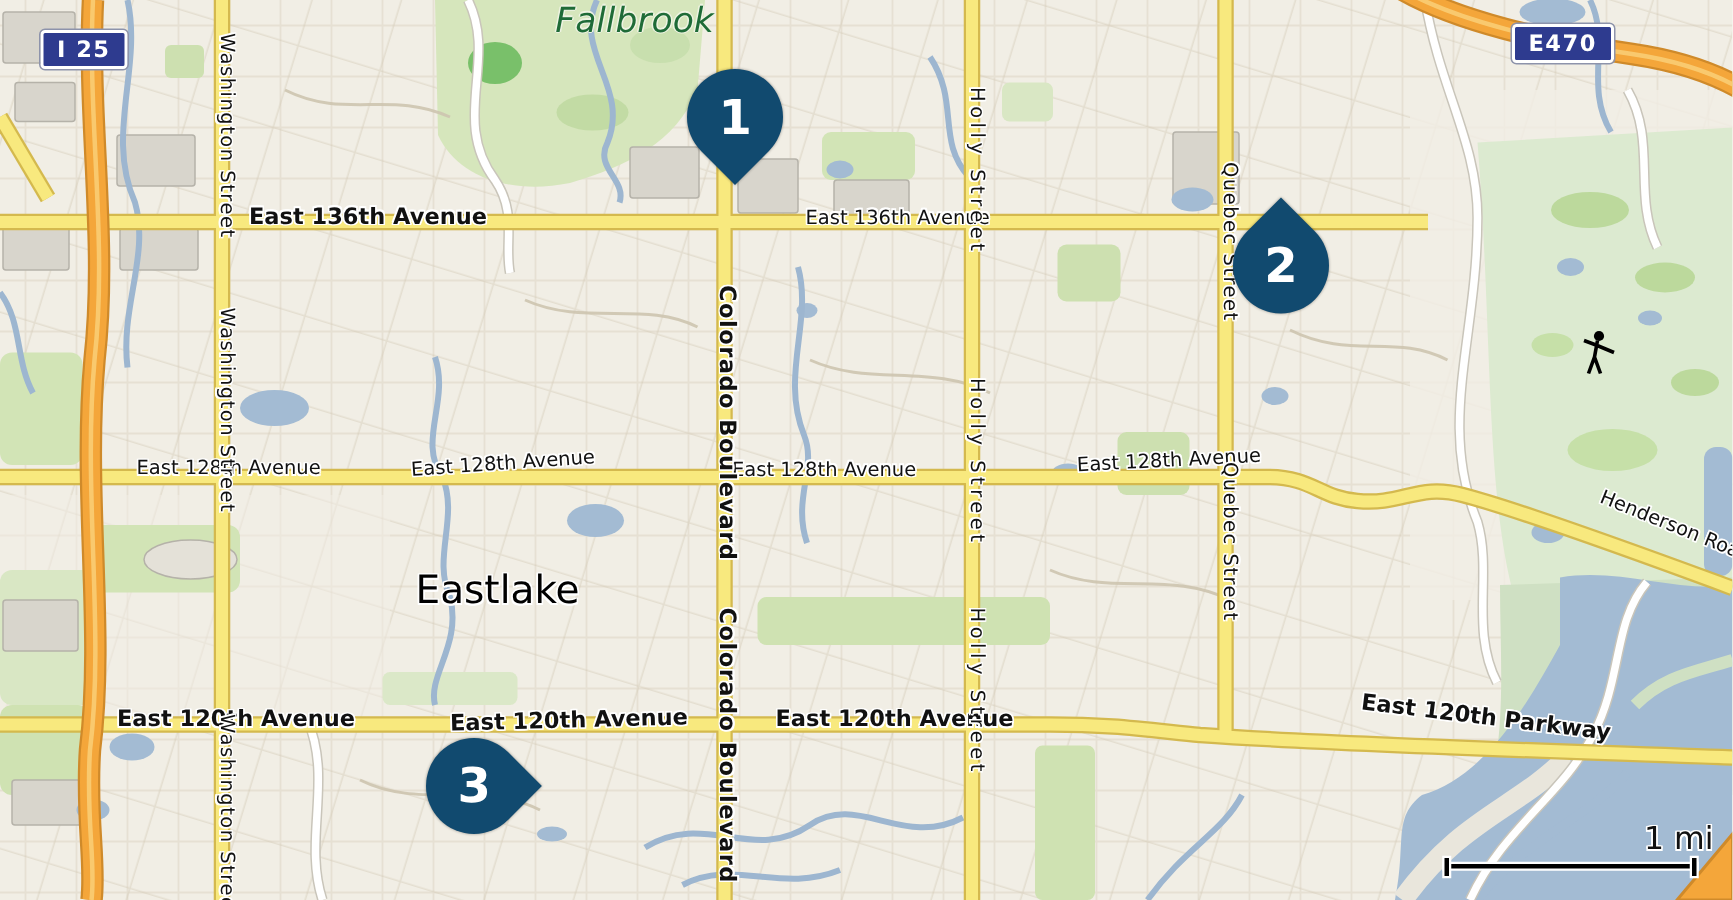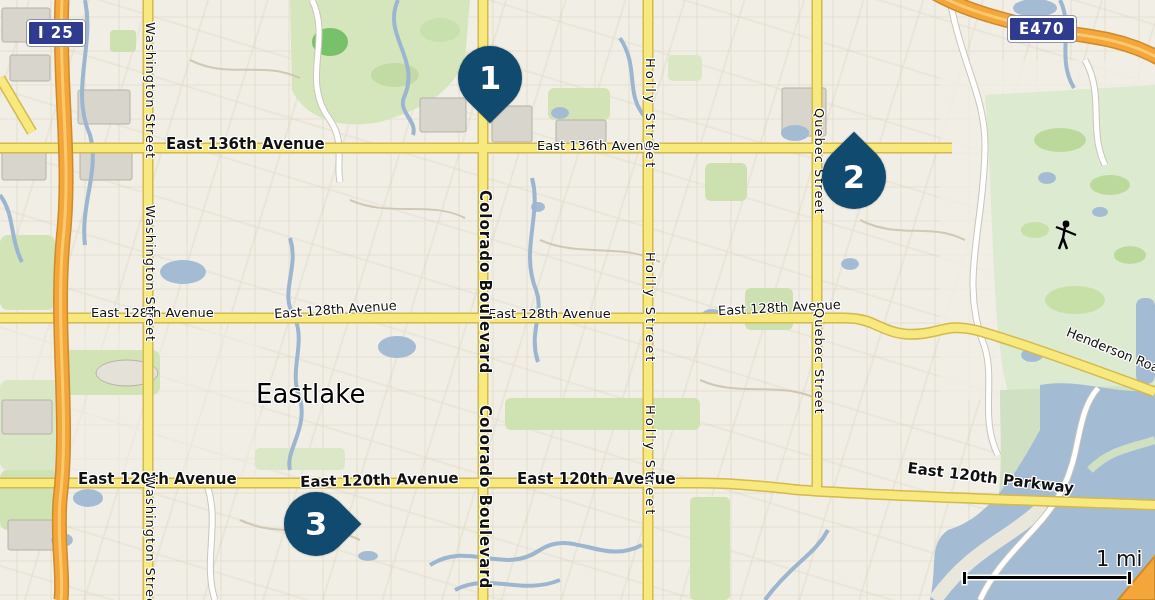--- a/index.html
+++ b/index.html
@@ -213,20 +213,21 @@
       <path d="M1118 600 L1155 556 L1155 600 Z" fill="#f4a63a" stroke="#cf8a2a" stroke-width="2"></path>
     </g>
 
     <g transform="translate(1062,222)">
       <circle cx="4" cy="2" r="3.4" fill="#000"></circle>
       <path d="M3 5 L1 16 M1 16 L-3 27 M1 16 L5 27 M2 8 L14 13 M2 8 L-6 5" stroke="#000" stroke-width="2.4" fill="none"></path>
     </g>
   </svg>
 
   <div class="lbl park-lbl" style="left:338px;top:2px;">
+    <div>Fallbrook</div>
   </div>
 
   <div class="lbl ave-b" style="left:166px;top:136px;">East 136th Avenue</div>
   <div class="lbl ave" style="left:537px;top:139px;">East 136th Avenue</div>
 
   <div class="lbl ave" style="left:91px;top:306px;">East 128th Avenue</div>
   <div class="lbl ave" style="left:274px;top:303px;transform:rotate(-4deg);">East 128th Avenue</div>
   <div class="lbl ave" style="left:488px;top:307px;">East 128th Avenue</div>
   <div class="lbl ave" style="left:718px;top:301px;transform:rotate(-3deg);">East 128th Avenue</div>
 
@@ -244,21 +245,21 @@
   <div class="lbl vert-b" style="left:493px;top:190px;">Colorado Boulevard</div>
   <div class="lbl vert-b" style="left:493px;top:405px;">Colorado Boulevard</div>
 
   <div class="lbl vert sp3" style="left:657px;top:58px;">Holly Street</div>
   <div class="lbl vert sp3" style="left:657px;top:252px;">Holly Street</div>
   <div class="lbl vert sp3" style="left:657px;top:405px;">Holly Street</div>
 
   <div class="lbl vert" style="left:826px;top:108px;">Quebec Street</div>
   <div class="lbl vert" style="left:826px;top:308px;">Quebec Street</div>
 
-  <div class="lbl town" style="left:256px;top:380px;">Eastlake</div>
+  <div class="lbl town" style="left:277px;top:380px;">Eastlake</div>
 
   <div class="shield" style="left:27px;top:20px;">I 25</div>
   <div class="shield" style="left:1008px;top:16px;">E470</div>
 
   <div class="pin p1" style="left:458px;top:46px;">
     <span>1</span>
   </div>
   <div class="pin p2" style="left:822px;top:145px;">
     <span>2</span>
   </div>

